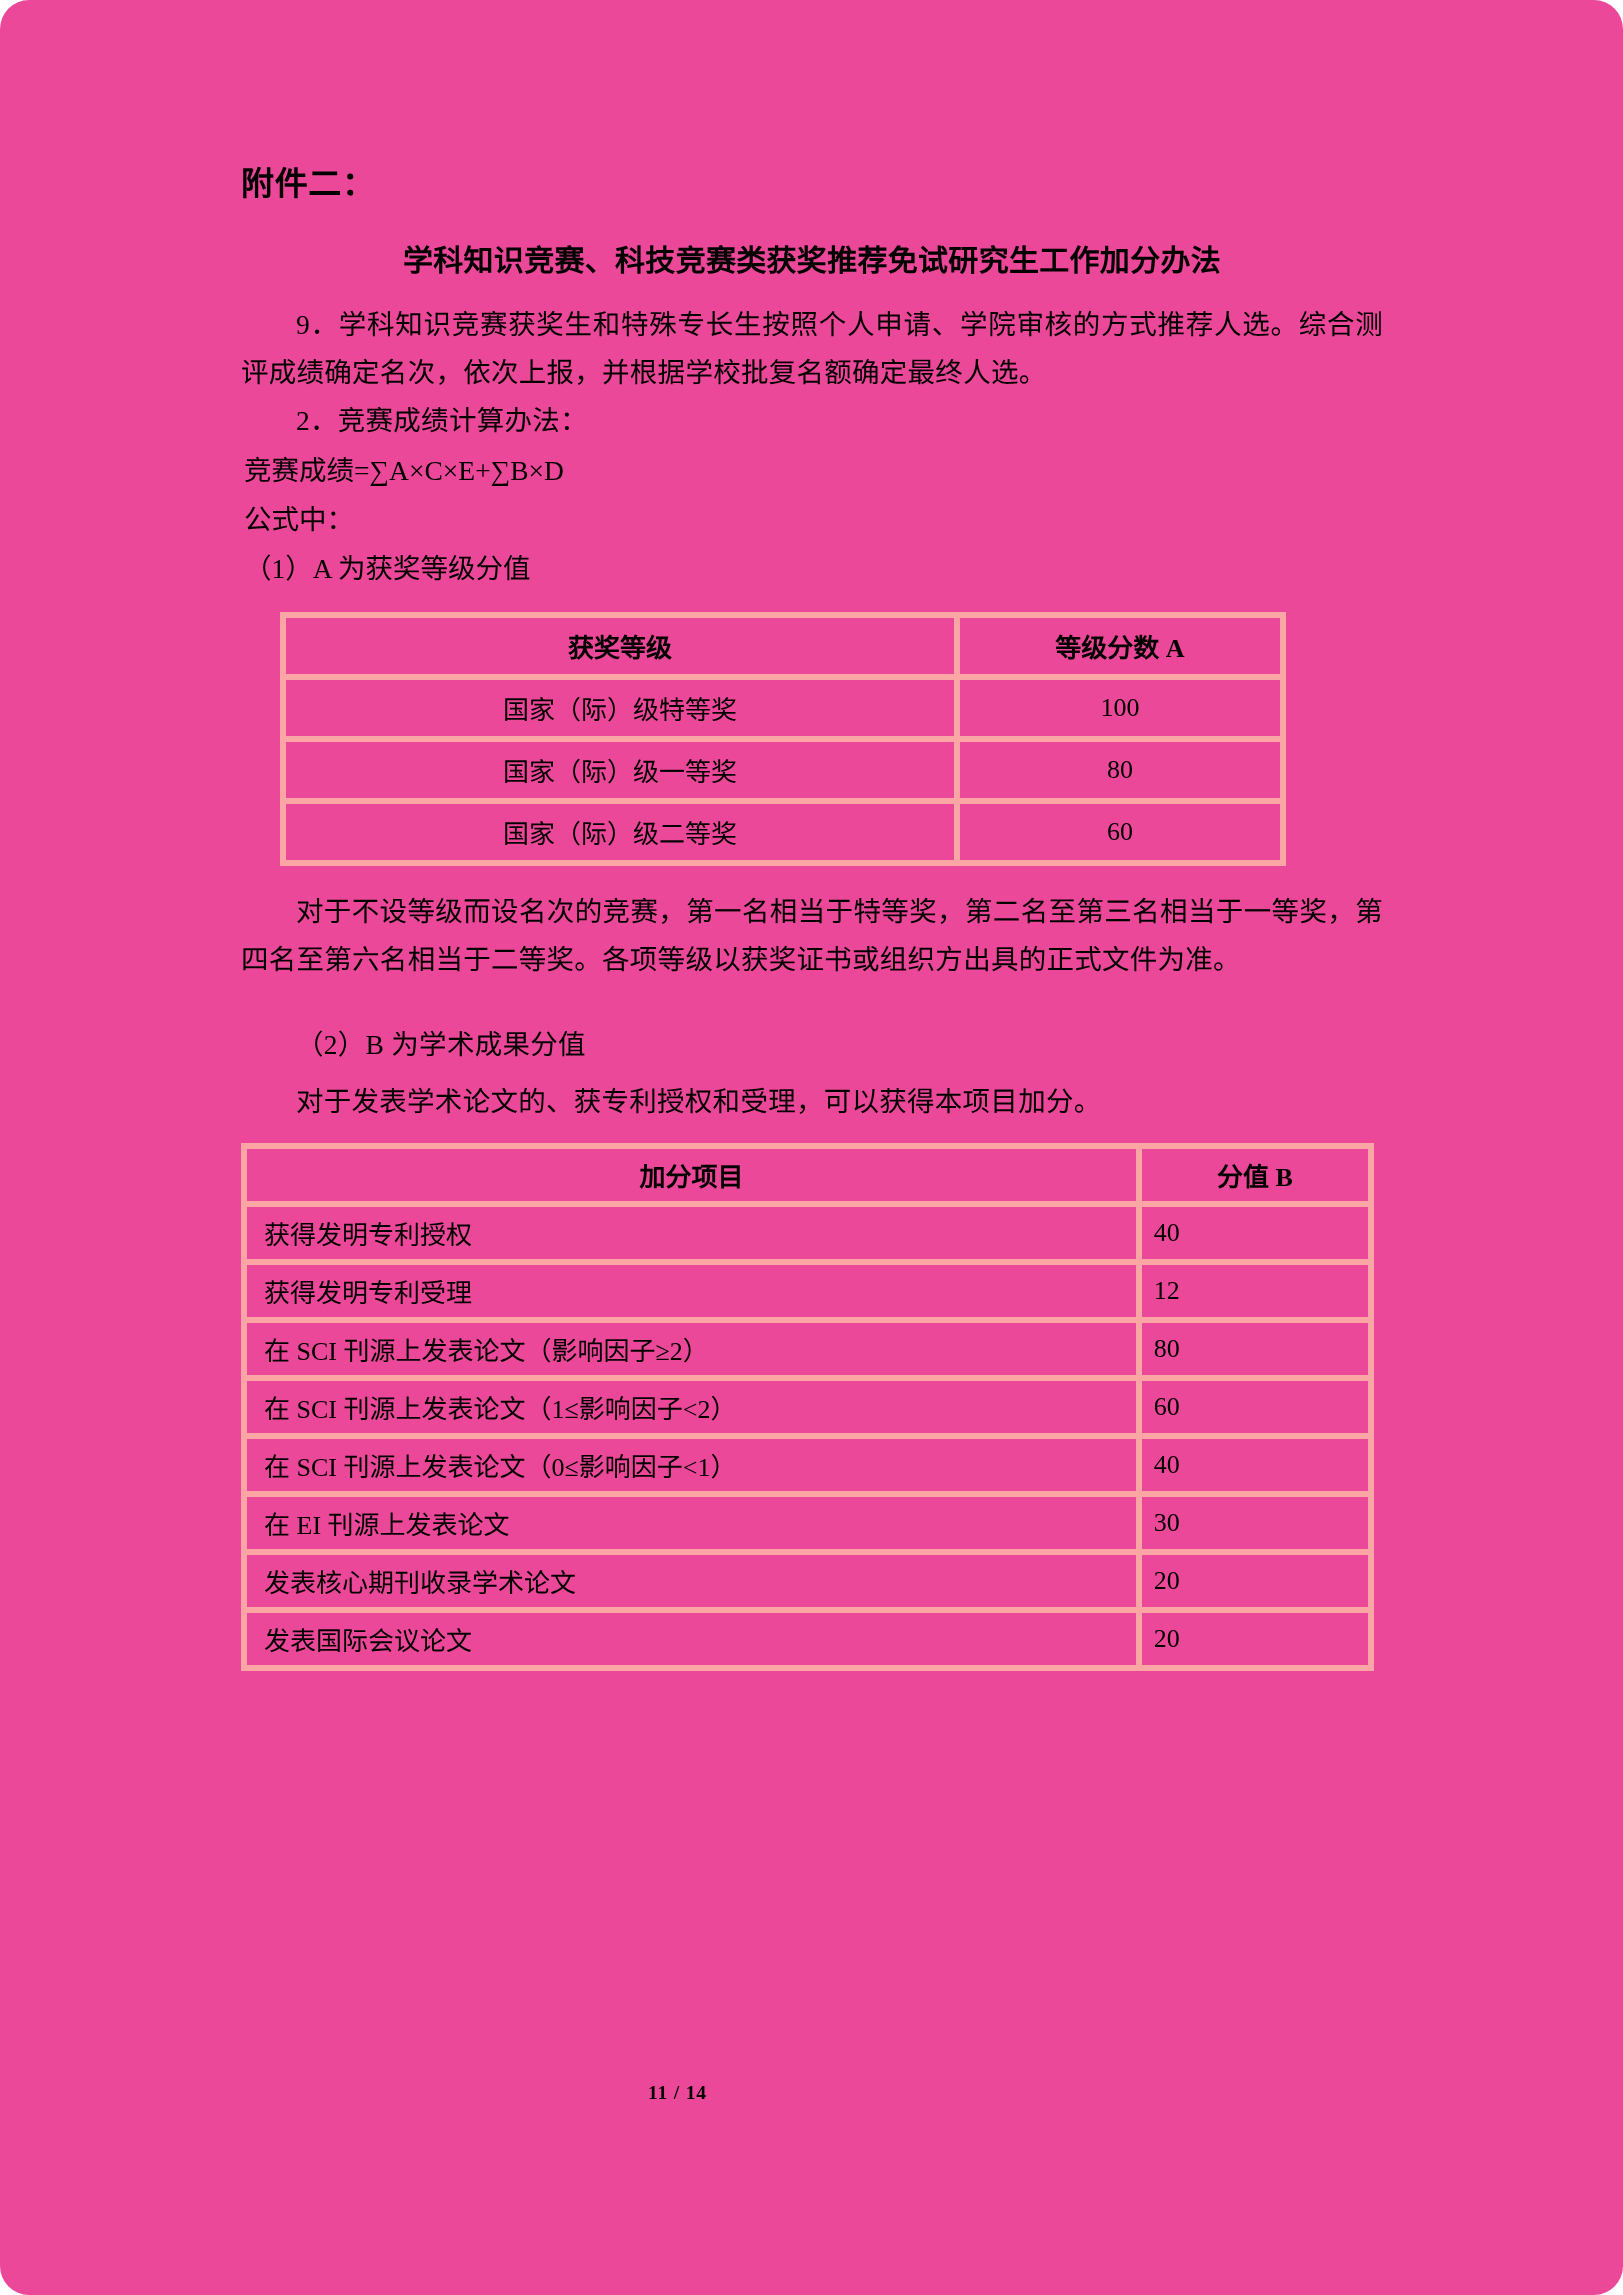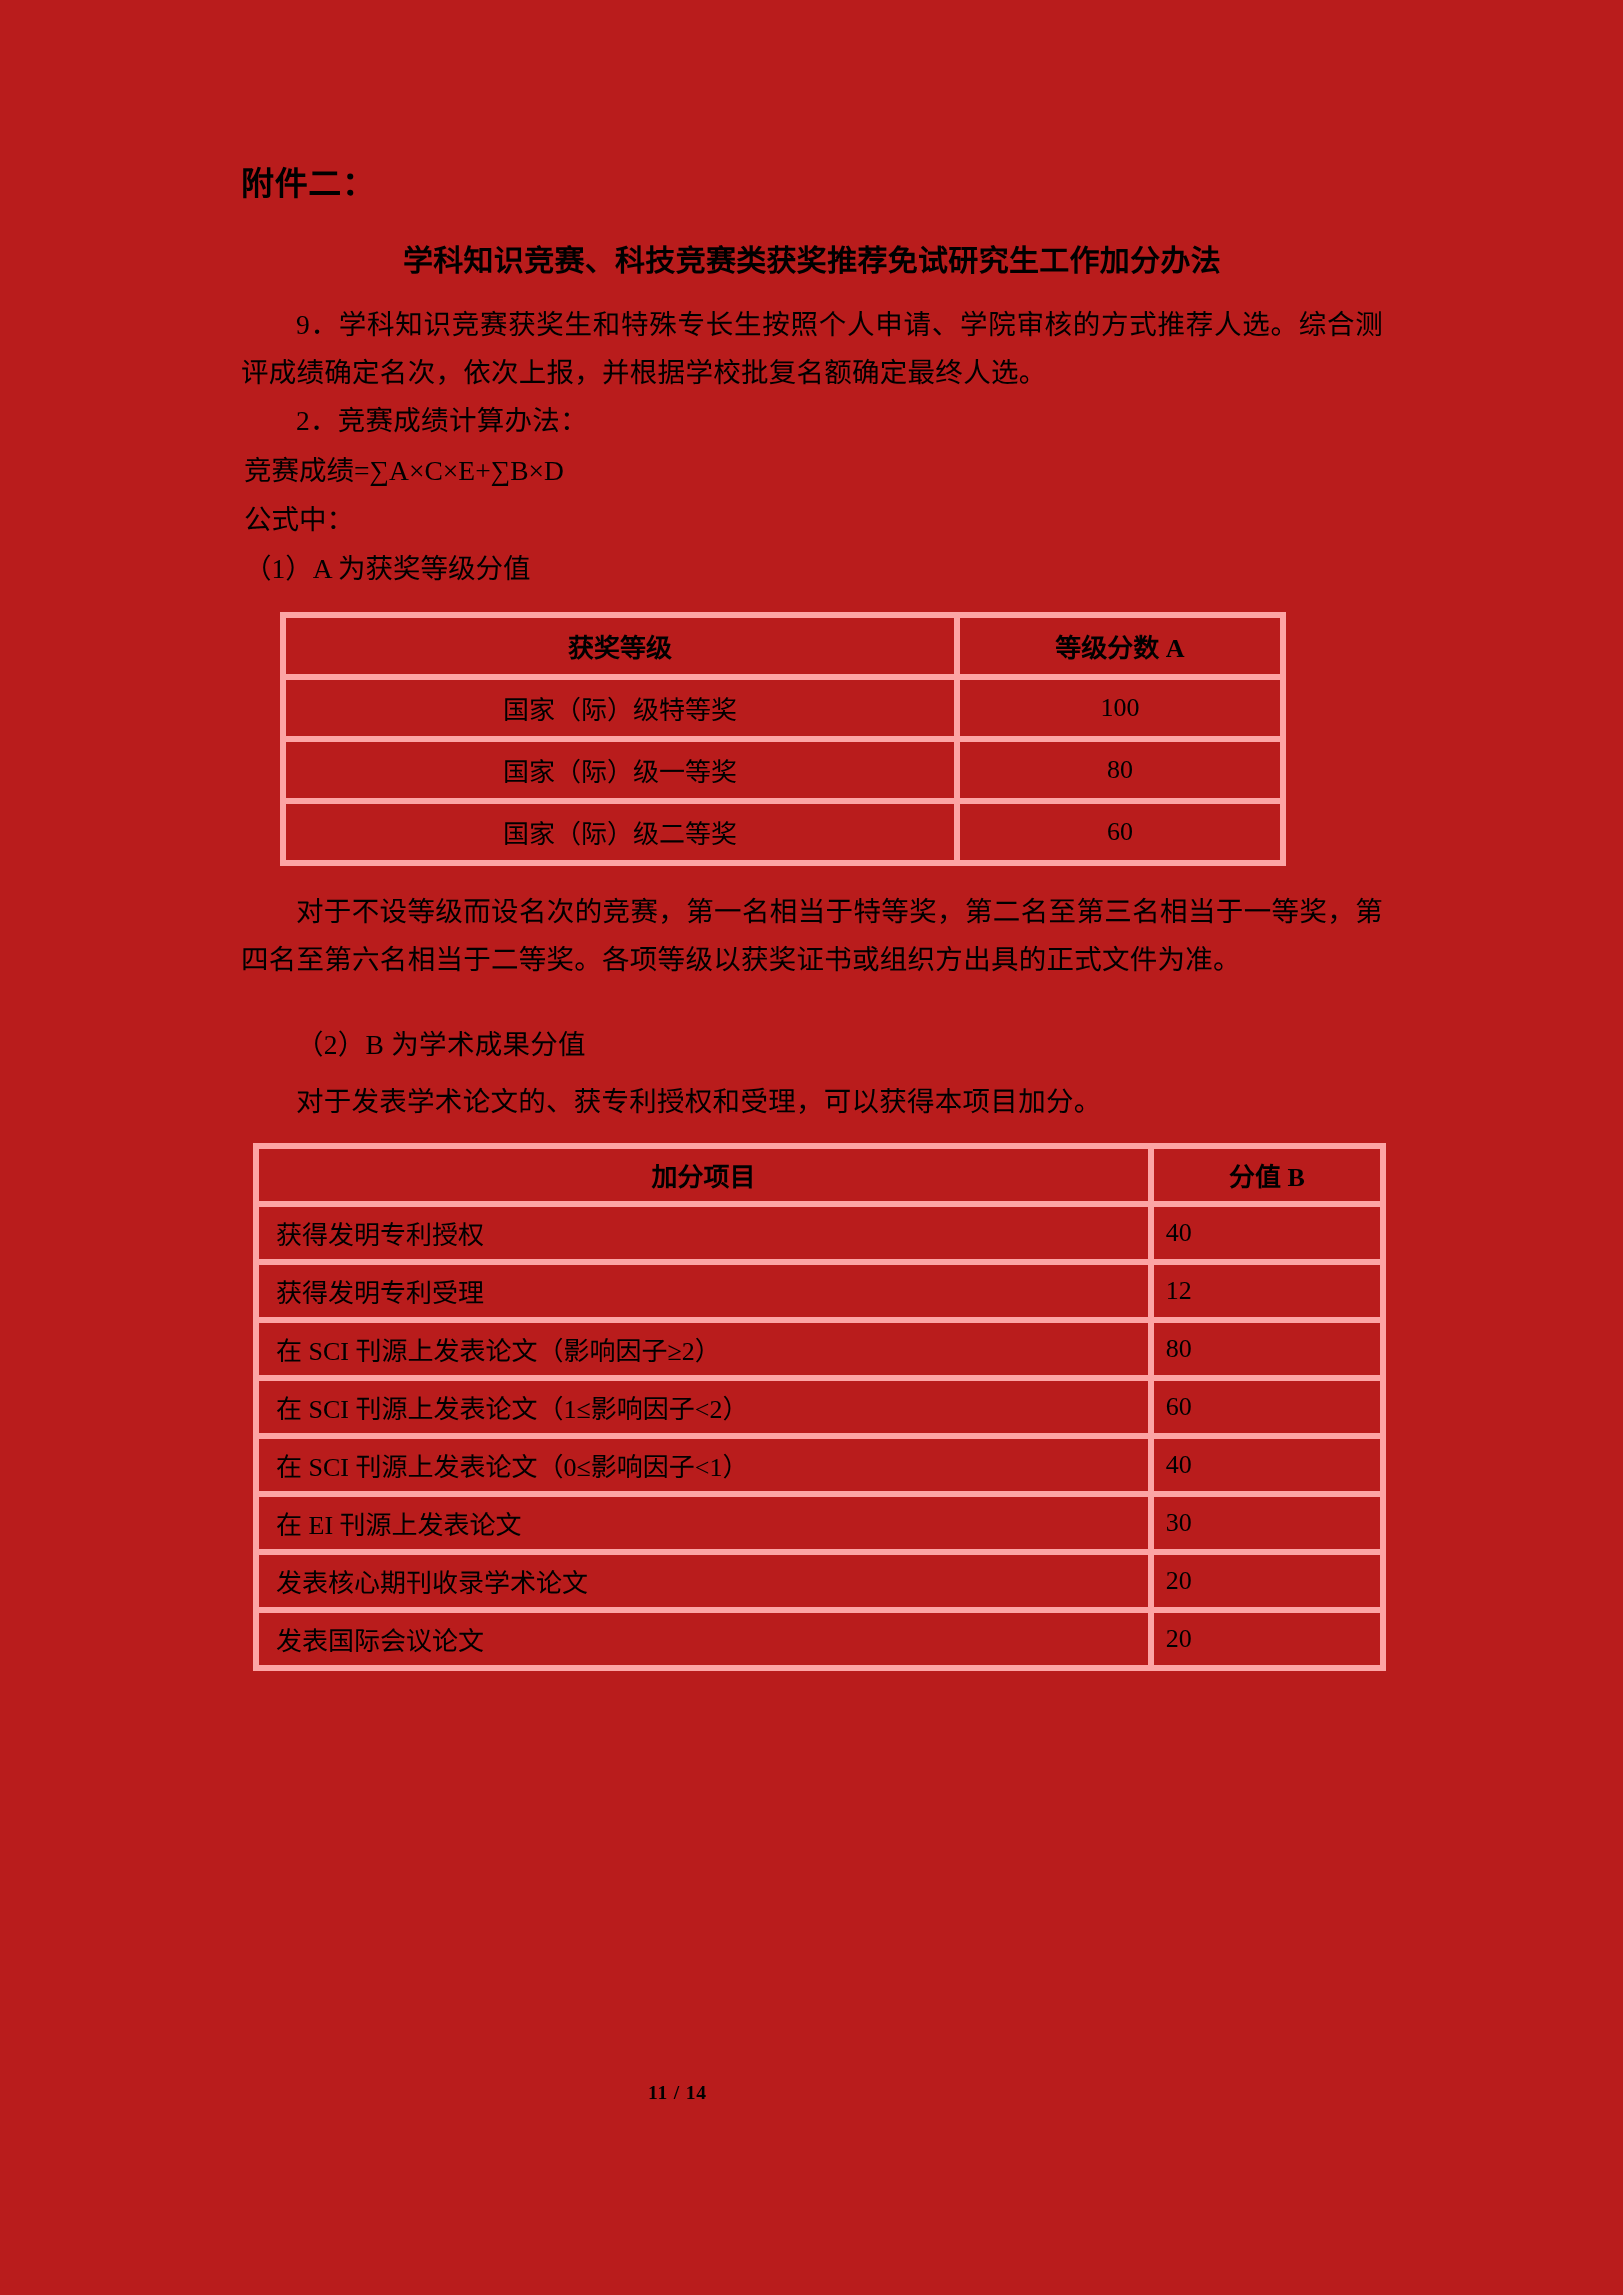--- a/index.html
+++ b/index.html
@@ -6,26 +6,27 @@
   html, body {
     margin: 0;
     padding: 0;
     background: #ffffff;
   }
 
   .page {
     position: relative;
     width: 1623px;
     height: 2295px;
-    background: #b91c1c;
+    background: #ec4899;
     margin: 0 auto;
     box-sizing: border-box;
     font-family: "Liberation Serif", "DejaVu Serif", serif;
     color: #000000;
     overflow: hidden;
+    border-radius: 29px;
   }
 
   
   .content {
     position: absolute;
     left: 241px;
     top: 164px;
     width: 1142px;
   }
 
@@ -102,21 +103,21 @@
   table.table-a .col-score { width: 326px; }
   table.table-a th,
   table.table-a td {
     height: 56px;
     text-align: center;
   }
   table.table-a thead th { font-weight: bold; }
 
   
   .table-b-wrap {
-    margin: 17px 0 0 12px;
+    margin: 17px 0 0 0;
   }
   table.table-b { width: 1127px; }
   table.table-b .col-item  { width: 895px; }
   table.table-b .col-score { width: 232px; }
   table.table-b th,
   table.table-b td { height: 52px; }
   table.table-b thead th { font-weight: bold; text-align: center; }
   table.table-b tbody td.item  { text-align: left; padding-left: 17px; }
   table.table-b tbody td.score { }
 

